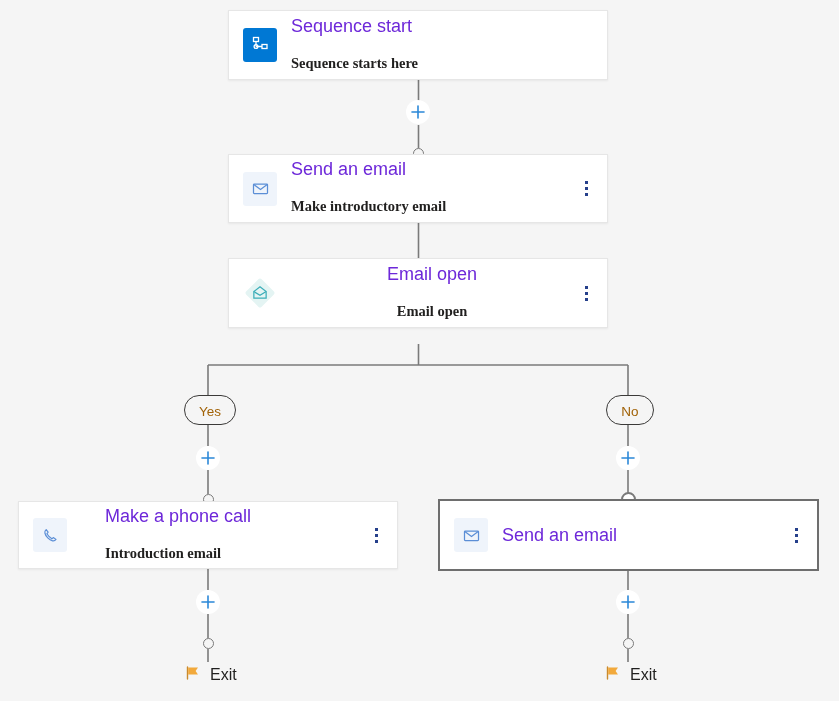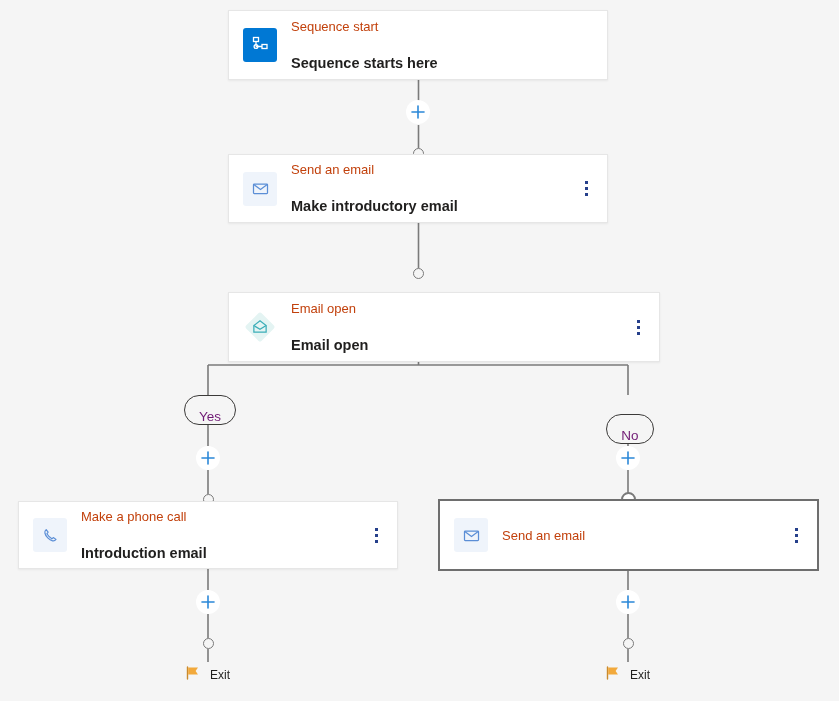--- a/index.html
+++ b/index.html
@@ -63,32 +63,33 @@
   .icon-diamond    { background: transparent; }
 
   .node-text {
     flex: 1 1 auto;
     min-width: 0;
     display: flex;
     flex-direction: column;
     justify-content: center;
   }
   .node-subtitle {
-    font-size: 13px;
-    color: #c2410c;
+    font-size: 18px;
+    color: #6d28d9;
     line-height: 17px;
     white-space: nowrap;
   }
   .node-title {
     font-size: 14.5px;
     font-weight: bold;
     color: #201f1e;
     line-height: 20px;
     white-space: nowrap;
     margin-top: 18px;
+    font-family: Liberation Serif, serif;
   }
 
   .node-menu {
     flex: 0 0 auto;
     width: 26px;
     height: 30px;
     margin-right: 8px;
     display: flex;
     flex-direction: column;
     align-items: center;
@@ -132,41 +133,41 @@
     height: 15px;
     border-width: 2px;
     background: #ffffff;
   }
 
   
   .pill {
     position: absolute;
     height: 30px;
     min-width: 48px;
-    padding: 0 14px;
+    padding: 8px 14px;
     border: 1.6px solid #3b3a39;
     border-radius: 15px;
     background: #f5f5f5;
-    color: #701a75;
+    color: #a16207;
     font-size: 13.5px;
     display: flex;
-    align-items: flex-end;
+    align-items: flex-start;
     justify-content: center;
     box-sizing: border-box;
   }
 
   
   .exit {
     position: absolute;
     display: flex;
     align-items: center;
     gap: 8px;
   }
   .exit-label {
-    font-size: 12px;
+    font-size: 16px;
     color: #201f1e;
   }
 </style>
 </head>
 <body>
 
 <div id="canvas">
 
   <svg class="edges" viewBox="0 0 839 701" width="839" height="701">
     <g stroke="#7a7a7a" stroke-width="1.6" fill="none">
@@ -237,21 +238,21 @@
     </div>
     <div class="node-menu">
       <i></i>
         <i></i>
         <i></i>
     </div>
   </div>
 
   <div class="dot" style="left:413px; top:268px;"></div>
 
-  <div class="node" style="left:228px; top:292px; width:432px; height:70px;">
+  <div class="node" style="left:228px; top:258px; width:380px; height:70px;text-align:center;">
     <div class="node-icon icon-diamond">
       <svg width="36" height="36" viewBox="0 0 36 36">
         <rect x="6.5" y="6.5" width="23" height="23" rx="2.5" transform="rotate(45 18 18)" fill="#e4f4f3"></rect>
         <g fill="none" stroke="#3aadb8" stroke-width="1.3">
           <path d="M11.5 16.5 L18 11.5 L24.5 16.5 L24.5 23.5 L11.5 23.5 Z"></path>
           <path d="M11.5 16.5 L18 20.5 L24.5 16.5"></path>
         </g>
       </svg>
     </div>
     <div class="node-text">
@@ -261,21 +262,21 @@
     <div class="node-menu">
       <i></i>
         <i></i>
         <i></i>
     </div>
   </div>
 
   <div class="pill" style="left:184px; top:395px;">
     <span>Yes</span>
   </div>
-  <div class="pill" style="left:606px; top:414px;">
+  <div class="pill" style="left:606px; top:395px;">
     <span>No</span>
   </div>
 
   <div class="addbtn" style="left:196px; top:446px;">
     <svg width="18" height="18" viewBox="0 0 18 18">
       <g stroke="#2b88d8" stroke-width="1.6" stroke-linecap="round">
         <path d="M9 3 L9 15"></path>
           <path d="M3 9 L15 9"></path>
       </g>
     </svg>
@@ -285,21 +286,21 @@
       <g stroke="#2b88d8" stroke-width="1.6" stroke-linecap="round">
         <path d="M9 3 L9 15"></path>
           <path d="M3 9 L15 9"></path>
       </g>
     </svg>
   </div>
 
   <div class="dot" style="left:202.5px; top:494px;"></div>
   <div class="dot big" style="left:620.5px; top:492px;"></div>
 
-  <div class="node" style="left:18px; top:501px; width:380px; height:68px;">
+  <div class="node" style="left:18px; top:501px; width:380px; height:68px;gap:24px;">
     <div class="node-icon icon-pale">
       <svg width="19" height="19" viewBox="0 0 19 19">
         <path d="M5.2 3.6 C4.2 4.4 3.6 5.6 3.9 7 C4.6 10.4 8.2 14 11.6 14.8
                  C13 15.1 14.2 14.5 15 13.5 L12.6 11.6 L10.9 12.8
                  C9.4 11.9 6.8 9.3 5.9 7.8 L7.1 6.1 Z" fill="none" stroke="#5b8ed6" stroke-width="1.2" stroke-linejoin="round"></path>
       </svg>
     </div>
     <div class="node-text">
       <div class="node-subtitle">Make a phone call</div>
       <div class="node-title">Introduction email</div>

